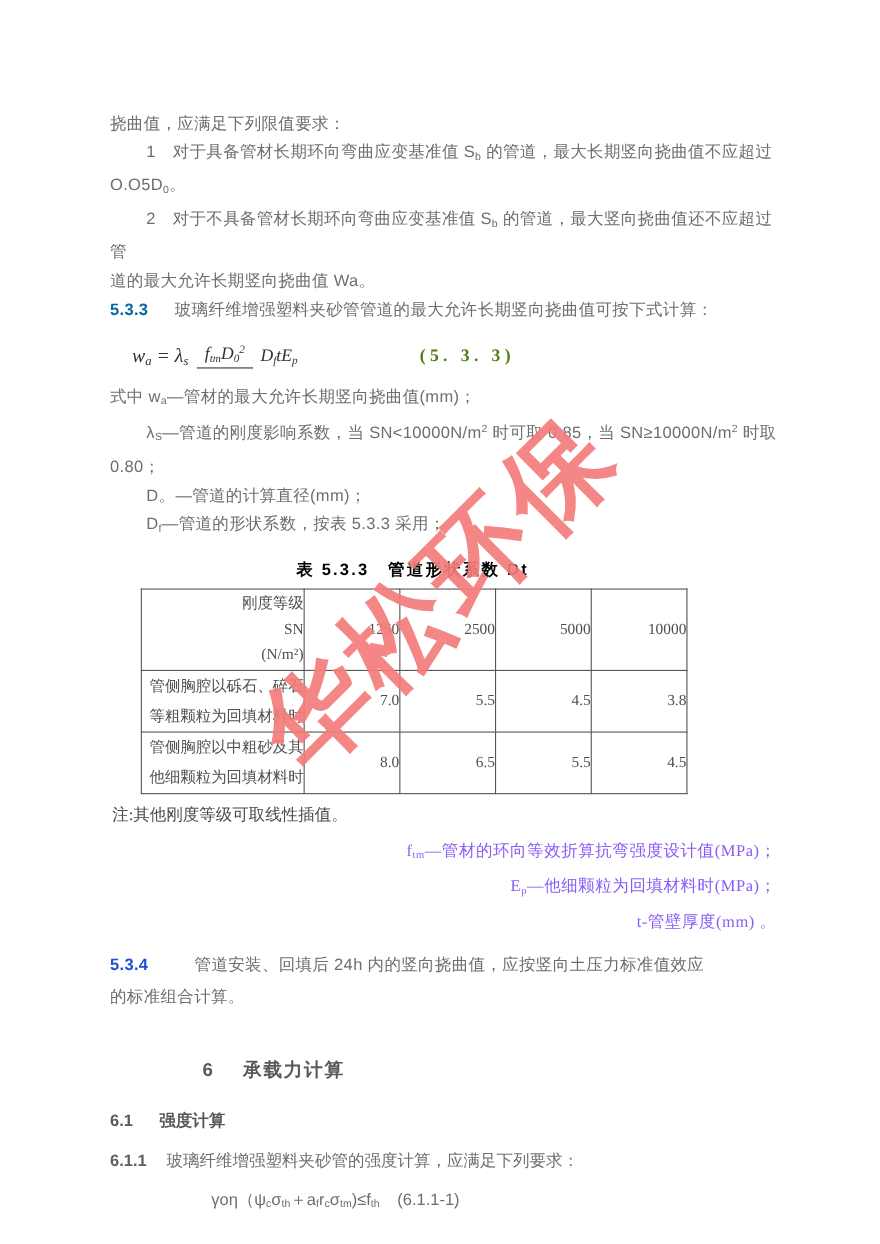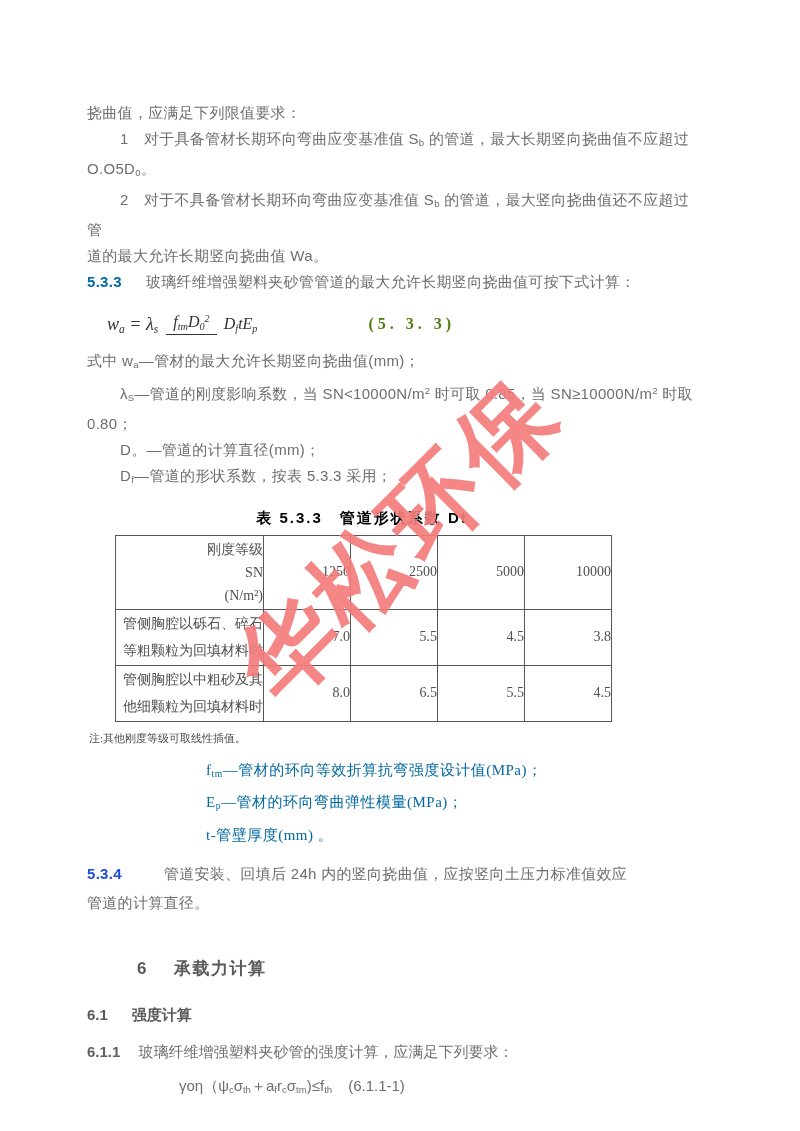--- a/index.html
+++ b/index.html
@@ -1,18 +1,18 @@
 <!DOCTYPE html>
 <html><head>
 <meta charset="utf-8">
 <style>
   html,body{margin:0;padding:0;background:#ffffff;}
   .page{position:relative;width:800px;height:1131px;background:#fff;overflow:hidden;
         font-family:"Liberation Sans","DejaVu Sans",sans-serif;}
-  .content{position:absolute;left:87px;top:100px;width:606px;color:#6e6e6e;}
+  .content{position:absolute;left:100px;top:100px;width:606px;color:#6e6e6e;}
   p{margin:0;}
   .body{font-size:15px;line-height:26px;letter-spacing:0.3px;}
   .ind{text-indent:33px;}
   .cnum{font-weight:bold;color:#0369a1;margin-right:24px;}
   .cnum534{font-weight:bold;color:#1d4ed8;margin-right:42px;}
   .sb{font-size:0.64em;vertical-align:-0.25em;}
   .sp{font-size:0.64em;vertical-align:0.5em;}
   
   .f533{display:flex;align-items:center;margin:18px 0 13px 20px;
         font-family:"Liberation Serif","DejaVu Serif",serif;font-style:italic;
@@ -25,25 +25,25 @@
   .tbl-title{font-family:Liberation Sans, sans-serif;font-weight:bold;color:#000000;
              font-size:15px;margin:15px 0 7px 28px;width:494px;text-align:center;letter-spacing:2px;}
   table.d{border-collapse:collapse;margin-left:28px;table-layout:fixed;
           font-family:"Liberation Serif","DejaVu Serif",serif;color:#4f4f4f;font-size:14px;}
   table.d td{border:1px solid #555;text-align:right;vertical-align:middle;padding:0;}
   td.c1{width:147px;}td.cv{width:86px;}
   tr.hr td{height:73px;}
   tr.dr td{height:55px;}
   .corner div{line-height:23px;}
   .rl{line-height:27px;}
-  .note{font-family:"Liberation Serif","DejaVu Serif",serif;font-size:11px;color:#4a4a4a;margin:9px 0 10px 2px;}
-  .sym{font-family:"Liberation Serif","DejaVu Serif",serif;font-size:15px;color:#0369a1;
-       line-height:29px;margin-left:119px;letter-spacing:0.5px;}
+  .note{font-family:"Liberation Serif","DejaVu Serif",serif;font-size:15px;color:#4a4a4a;margin:9px 0 10px 2px;}
+  .sym{font-family:"Liberation Serif","DejaVu Serif",serif;font-size:15px;color:#8b5cf6;
+       line-height:29px;margin-left:80px;letter-spacing:0.5px;text-align:right;}
   .p534{margin-top:9px;font-size:15px;line-height:29px;}
-  .h6{margin:40px 0 0 50px;font-size:17px;font-weight:bold;color:#595959;letter-spacing:1.5px;}
+  .h6{margin:40px 0 0 84px;font-size:17px;font-weight:bold;color:#595959;letter-spacing:1.5px;}
   .h6 .n{margin-right:26px;}
   .h61{margin-top:26px;font-weight:bold;font-size:15px;color:#595959;}
   .h61 .n{margin-right:24px;}
   .c611{margin-top:14px;font-size:15px;line-height:26px;}
   .c611 .n{font-weight:bold;color:#606060;margin-right:18px;}
   .f611{margin:12px 0 0 92px;font-size:15px;color:#6e6e6e;}
   .f611 .tag{margin-left:16px;}
   
   .wm{position:absolute;left:138px;top:492px;width:524px;text-align:center;
       transform:rotate(-45deg);font-size:96px;font-weight:bold;
@@ -113,25 +113,25 @@
         <td class="cv">6.5</td>
         <td class="cv">5.5</td>
         <td class="cv">4.5</td>
       </tr>
     </tbody>
       </table>
 
     <div class="note">注:其他刚度等级可取线性插值。</div>
 
     <p class="sym"><span>f</span><span class="sb">tm</span><span>—管材的环向等效折算抗弯强度设计值(MPa)；</span></p>
-    <p class="sym"><span>E</span><span class="sb">p</span><span>—管材的环向弯曲弹性模量(MPa)；</span></p>
+    <p class="sym"><span>E</span><span class="sb">p</span><span>—他细颗粒为回填材料时(MPa)；</span></p>
     <p class="sym">t-管壁厚度(mm) 。</p>
 
     <p class="body p534"><span class="cnum534">5.3.4</span><span>管道安装、回填后 24h 内的竖向挠曲值，应按竖向土压力标准值效应</span></p>
-    <p class="body" style="line-height:29px;">管道的计算直径。</p>
+    <p class="body" style="line-height:29px;">的标准组合计算。</p>
 
     <div class="h6"><span class="n">6</span><span>承载力计算</span></div>
 
     <div class="h61"><span class="n">6.1</span><span>强度计算</span></div>
 
     <p class="c611"><span class="n">6.1.1</span><span>玻璃纤维增强塑料夹砂管的强度计算，应满足下列要求：</span></p>
 
     <p class="f611"><span><span>γoη（ψ</span><span class="sb">c</span><span>σ</span><span class="sb">th</span><span>＋a</span><span class="sb">f</span><span>r</span><span class="sb">c</span><span>σ</span><span class="sb">tm</span><span>)≤f</span><span class="sb">th</span></span><span class="tag">(6.1.1-1)</span></p>
 
   </div>

